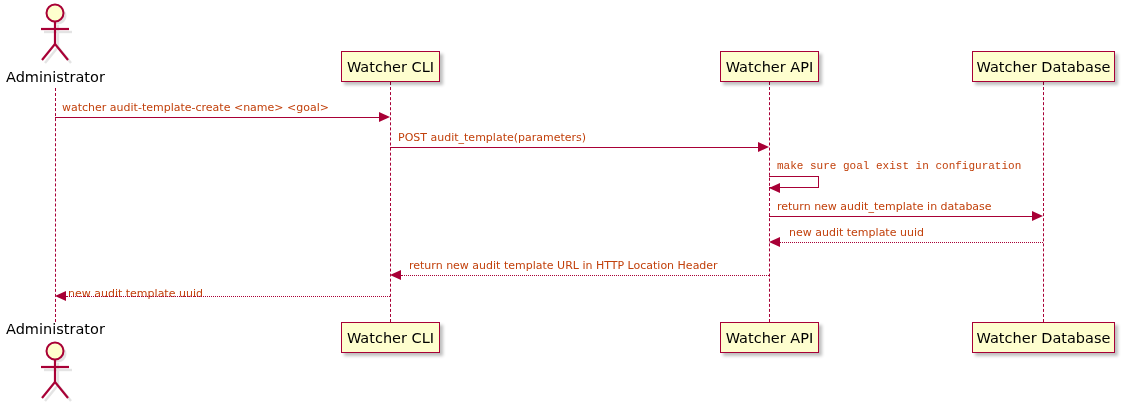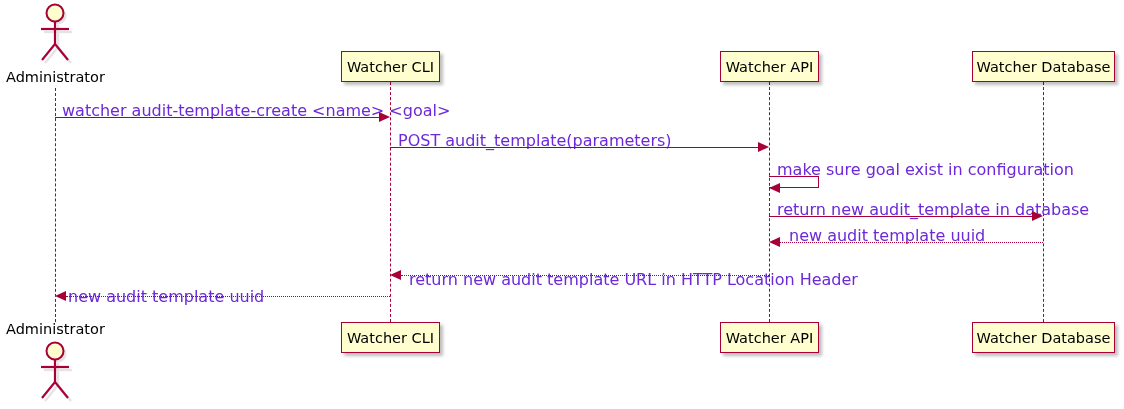--- a/index.html
+++ b/index.html
@@ -19,21 +19,21 @@
   
   .actor{position:absolute;width:48px;height:60px;}
   .actor-label{position:absolute;font-size:14.5px;color:#000000;white-space:nowrap;}
 
   
   .lifeline{position:absolute;width:0;border-left:1.4px dashed #A80036;}
 
   
   .msg-line{position:absolute;height:0;border-top:1.4px solid #A80036;}
   .msg-line.dotted{border-top:1.4px dotted #A80036;}
-  .msg-label{position:absolute;font-size:16px;color:#6d28d9;white-space:nowrap;}
+  .msg-label{position:absolute;font-size:11px;color:#c2410c;white-space:nowrap;}
   .arrow-head{position:absolute;width:0;height:0;}
   .arrow-right{border-top:5px solid transparent;border-bottom:5px solid transparent;
                border-left:11px solid #A80036;}
   .arrow-left{border-top:5px solid transparent;border-bottom:5px solid transparent;
               border-right:11px solid #A80036;}
 
   
   .selfloop{position:absolute;box-sizing:border-box;
             border:1.4px solid #A80036;border-left:none;}
 </style>
@@ -78,33 +78,33 @@
   </div>
 
   <div class="msg-label" style="left:62px;top:101px;">watcher audit-template-create &lt;name&gt; &lt;goal&gt;</div>
   <div class="msg-line" style="left:55px;top:117px;width:324px;"></div>
   <div class="arrow-head arrow-right" style="left:379px;top:112px;"></div>
 
   <div class="msg-label" style="left:398px;top:131px;">POST audit_template(parameters)</div>
   <div class="msg-line" style="left:390px;top:147px;width:368px;"></div>
   <div class="arrow-head arrow-right" style="left:758px;top:142px;"></div>
 
-  <div class="msg-label" style="left:777px;top:160px;">make sure goal exist in configuration</div>
+  <div class="msg-label" style="left:777px;top:160px;font-family:Liberation Mono, monospace;">make sure goal exist in configuration</div>
   <div class="selfloop" style="left:769px;top:176px;width:50px;height:12px;"></div>
   <div class="arrow-head arrow-left" style="left:769px;top:183px;"></div>
 
   <div class="msg-label" style="left:777px;top:200px;">return new audit_template in database</div>
   <div class="msg-line" style="left:769px;top:216px;width:263px;"></div>
   <div class="arrow-head arrow-right" style="left:1032px;top:211px;"></div>
 
   <div class="msg-label" style="left:789px;top:226px;">new audit template uuid</div>
   <div class="msg-line dotted" style="left:780px;top:242px;width:263px;"></div>
   <div class="arrow-head arrow-left" style="left:769px;top:237px;"></div>
 
-  <div class="msg-label" style="left:409px;top:259px;margin-top:11px;">return new audit template URL in HTTP Location Header</div>
+  <div class="msg-label" style="left:409px;top:259px;">return new audit template URL in HTTP Location Header</div>
   <div class="msg-line dotted" style="left:401px;top:275px;width:368px;"></div>
   <div class="arrow-head arrow-left" style="left:390px;top:270px;"></div>
 
   <div class="msg-label" style="left:68px;top:287px;">new audit template uuid</div>
   <div class="msg-line dotted" style="left:66px;top:296px;width:324px;"></div>
   <div class="arrow-head arrow-left" style="left:55px;top:291px;"></div>
 
   <div class="pbox" style="left:341px;top:322px;width:99px;height:31px;">
     <span>Watcher CLI</span>
   </div>

